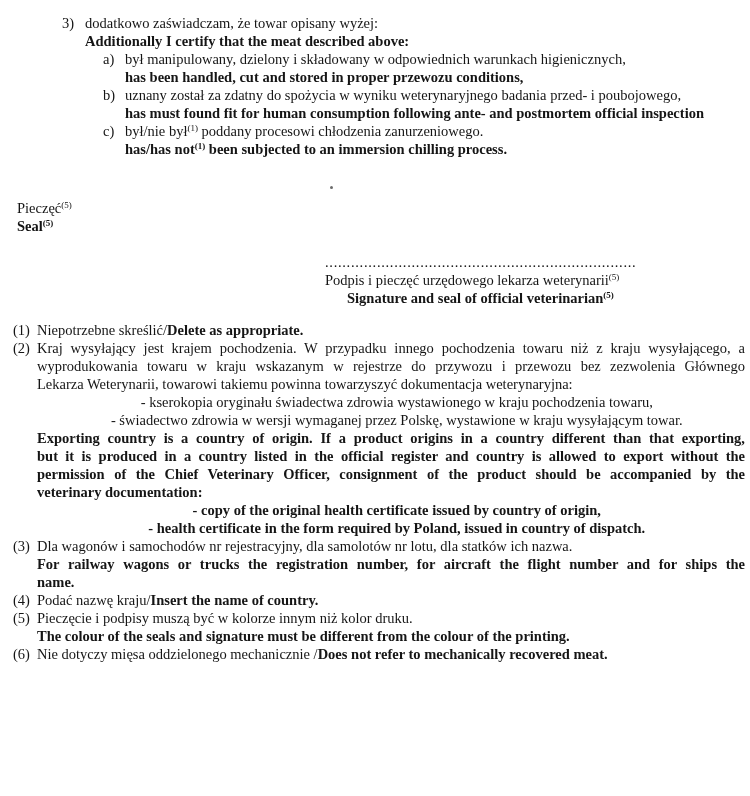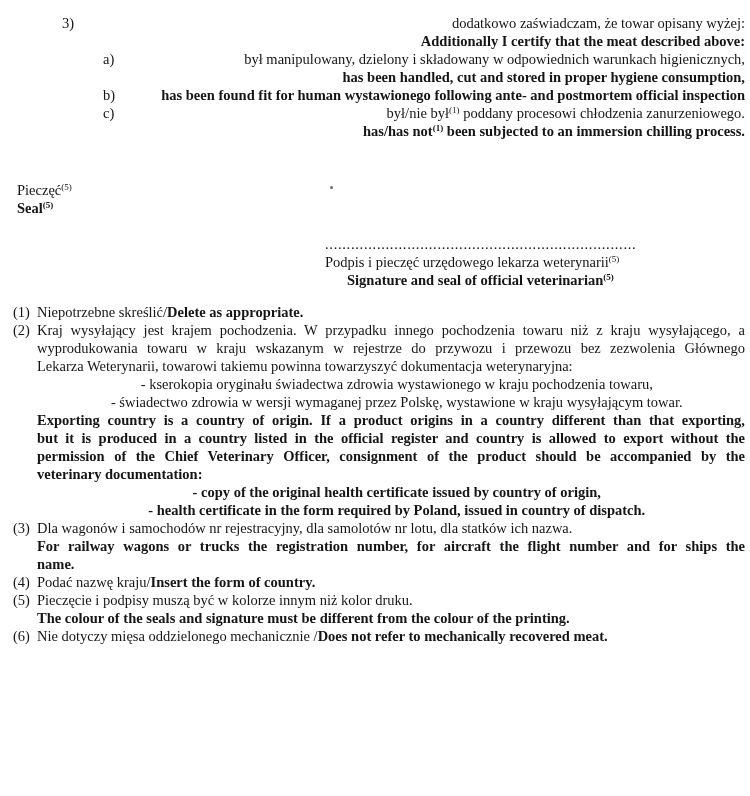--- a/index.html
+++ b/index.html
@@ -10,21 +10,21 @@
     background:#fff;
     color:#151515;
     font-family:"Liberation Serif","DejaVu Serif",serif;
     font-size:14.5px;
     line-height:18px;
     padding:14px 5px 0 13px;
     overflow:hidden;
   }
   .b{font-weight:bold;}
   sup.fnref{font-size:9px;line-height:0;vertical-align:5px;letter-spacing:0;}
-  .nowrap{white-space:nowrap;text-align:right;}
+  .nowrap{white-space:nowrap;}
 
   
   .certify{margin-left:49px;display:flex;}
   .c-num{flex:none;width:23px;}
   .c-body{flex:1;min-width:0;}
   .c-items{margin-left:18px;}
   .c-item{display:flex;}
   .c-letter{flex:none;width:22px;}
   .c-itembody{flex:1;min-width:0;}
 
@@ -63,27 +63,28 @@
     <div class="c-num">3)</div>
     <div class="c-body">
       <div class="nowrap">dodatkowo zaświadczam, że towar opisany wyżej:</div>
       <div class="b nowrap">Additionally I certify that the meat described above:</div>
 
       <div class="c-items">
         <div class="c-item">
           <div class="c-letter">a)</div>
           <div class="c-itembody">
             <div class="nowrap">był manipulowany, dzielony i składowany w odpowiednich warunkach higienicznych,</div>
-            <div class="b nowrap">has been handled, cut and stored in proper hygiene consumption,</div>
+            <div class="b nowrap">has been handled, cut and stored in proper przewozu conditions,</div>
           </div>
         </div>
         <div class="c-item">
           <div class="c-letter">b)</div>
           <div class="c-itembody">
-            <div class="b nowrap">has been found fit for human wystawionego following ante- and postmortem official inspection</div>
+            <div class="nowrap">uznany został za zdatny do spożycia w wyniku weterynaryjnego badania przed- i poubojowego,</div>
+            <div class="b nowrap">has must found fit for human consumption following ante- and postmortem official inspection</div>
           </div>
         </div>
         <div class="c-item">
           <div class="c-letter">c)</div>
           <div class="c-itembody">
             <div class="nowrap"><span>był/nie był</span><sup class="fnref">(1)</sup><span> poddany procesowi chłodzenia zanurzeniowego.</span></div>
             <div class="b nowrap"><span>has/has not</span><sup class="fnref">(1)</sup><span> been subjected to an immersion chilling process.</span></div>
           </div>
         </div>
       </div>
@@ -132,21 +133,21 @@
         <div class="note-num">(3)</div>
         <div class="note-body">
           <div class="note-line"><span>Dla wagonów i samochodów nr rejestracyjny, dla samolotów nr lotu, dla statków ich nazwa.</span></div>
           <div class="note-line jl"><span class="b">For railway wagons or trucks the registration number, for aircraft the flight number and for ships the</span></div>
           <div class="note-line"><span class="b">name.</span></div>
         </div>
       </div>
       <div class="note-item">
         <div class="note-num">(4)</div>
         <div class="note-body">
-          <div class="note-line"><span>Podać nazwę kraju/</span><span class="b">Insert the form of country.</span></div>
+          <div class="note-line"><span>Podać nazwę kraju/</span><span class="b">Insert the name of country.</span></div>
         </div>
       </div>
       <div class="note-item">
         <div class="note-num">(5)</div>
         <div class="note-body">
           <div class="note-line"><span>Pieczęcie i podpisy muszą być w kolorze innym niż kolor druku.</span></div>
           <div class="note-line"><span class="b">The colour of the seals and signature must be different from the colour of the printing.</span></div>
         </div>
       </div>
       <div class="note-item">

